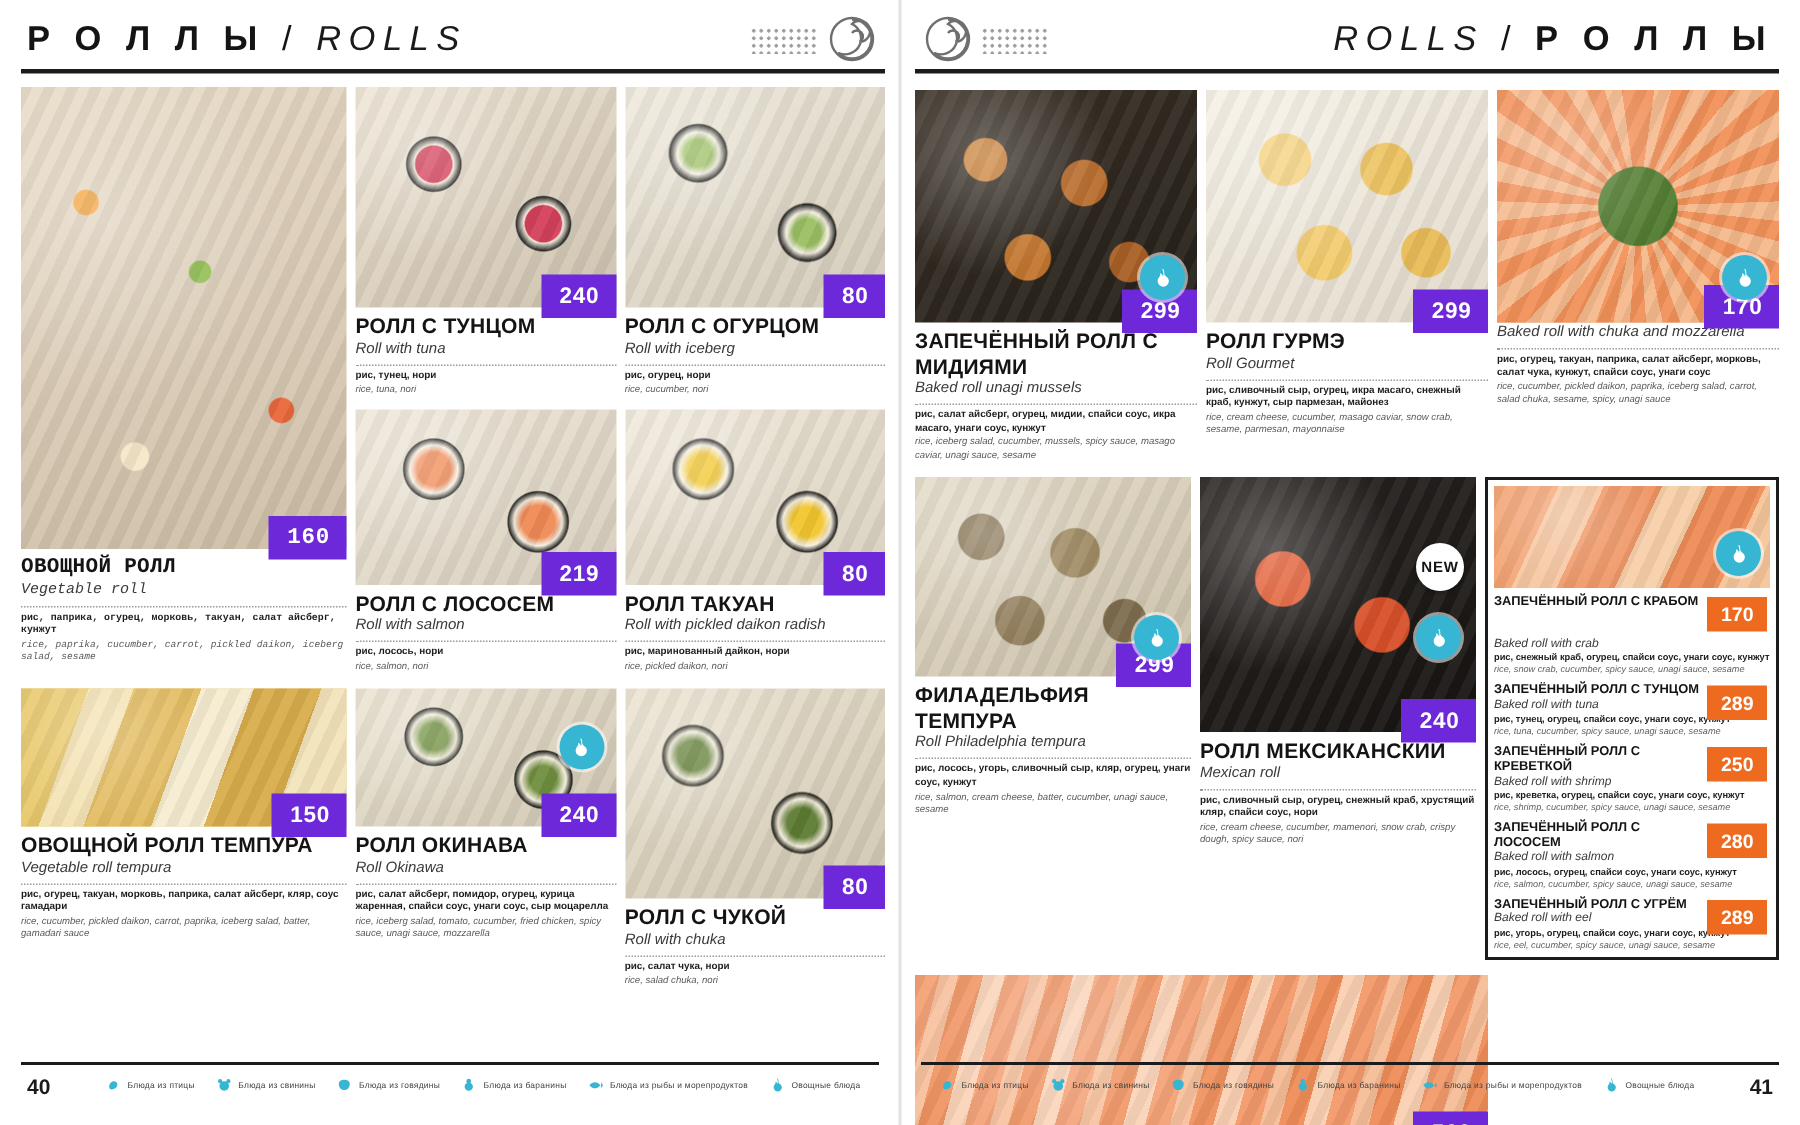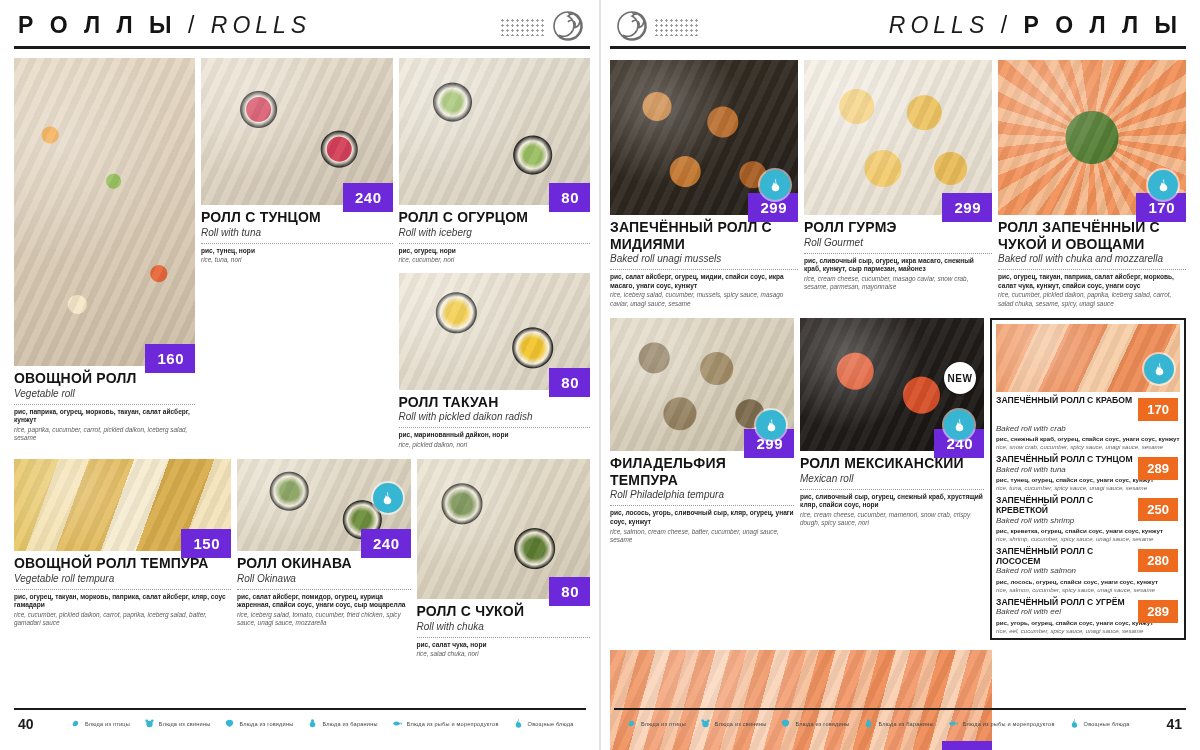--- a/index.html
+++ b/index.html
@@ -204,21 +204,21 @@
               <path d="M16 3a13 13 0 1 1-9.2 22.2A10 10 0 1 0 16 6a7 7 0 1 1 5 11.9A4 4 0 1 0 16 12"></path>
             </g>
           </svg>
       </div>
       <div class="hdr-rule"></div>
     </div>
 
 
     <div class="lcol" style="margin-top:8px;">
 
-      <div style="width:181px;">
+      <div style="width:217px;font-family:Liberation Mono, monospace;">
         <div class="photo f-veg" style="height:308px;"></div>
         <div style="position:relative;">
           <div class="price" style="top:-26px;right:0;bottom:auto;">160</div>
           <div class="name">ОВОЩНОЙ РОЛЛ</div>
           <div class="name-en">Vegetable roll</div>
           <div class="dotline"></div>
           <div class="ing-ru">рис, паприка, огурец, морковь, такуан, салат айсберг, кунжут</div>
           <div class="ing-en">rice, paprika, cucumber, carrot, pickled daikon, iceberg salad, sesame</div>
         </div>
       </div>
@@ -230,20 +230,31 @@
             <div class="photo f-tuna" style="height:147px;"></div>
             <div style="position:relative;">
               <div class="price" style="top:-26px;right:0;bottom:auto;">240</div>
               <div class="name">РОЛЛ С ТУНЦОМ</div>
               <div class="name-en">Roll with tuna</div>
               <div class="dotline"></div>
               <div class="ing-ru">рис, тунец, нори</div>
               <div class="ing-en">rice, tuna, nori</div>
             </div>
           </div>
+          <div style="margin-top:8px;">
+            <div class="photo f-salmon" style="height:117px;"></div>
+            <div style="position:relative;">
+              <div class="price" style="top:-26px;right:0;bottom:auto;">219</div>
+              <div class="name">РОЛЛ С ЛОСОСЕМ</div>
+              <div class="name-en">Roll with salmon</div>
+              <div class="dotline"></div>
+              <div class="ing-ru">рис, лосось, нори</div>
+              <div class="ing-en">rice, salmon, nori</div>
+            </div>
+          </div>
         </div>
 
         <div style="flex:1; display:flex; flex-direction:column;">
           <div>
             <div class="photo f-cuc" style="height:147px;"></div>
             <div style="position:relative;">
               <div class="price" style="top:-26px;right:0;bottom:auto;">80</div>
               <div class="name">РОЛЛ С ОГУРЦОМ</div>
               <div class="name-en">Roll with iceberg</div>
               <div class="dotline"></div>
@@ -425,21 +436,20 @@
       <div style="flex:1;">
         <div class="photo f-chukaveg" style="height:155px; position:relative;">
           <div class="badge" style="right:8px; top:110px;">
             <svg viewBox="0 0 24 24">
                 <path d="M12 2c2 3.2.4 4.8 1.6 6.6C15 10.7 18 11.6 18 15a6 6 0 1 1-12 0c0-2.4 1.4-3.6 2.3-5.1.7-1.2.6-2.3.2-3.2 2 .6 3 2.2 3.2 3.6.8-1.6.6-4-.7-8.3z" fill="#fff"></path>
               </svg>
           </div>
         </div>
         <div style="position:relative;">
           <div class="price" style="top:-26px;right:0;bottom:auto;">170</div>
-          <div class="name">РОЛЛ ЗАПЕЧЁННЫЙ С ЧУКОЙ И ОВОЩАМИ</div>
           <div class="name-en">Baked roll with chuka and mozzarella</div>
           <div class="dotline"></div>
           <div class="ing-ru">рис, огурец, такуан, паприка, салат айсберг, морковь, салат чука, кунжут, спайси соус, унаги соус</div>
           <div class="ing-en">rice, cucumber, pickled daikon, paprika, iceberg salad, carrot, salad chuka, sesame, spicy, unagi sauce</div>
         </div>
       </div>
     </div>
 
     <div class="rgrid" style="margin-top:10px;">
       <div style="flex:1;">
@@ -454,21 +464,21 @@
           <div class="price" style="top:-26px;right:0;bottom:auto;">299</div>
           <div class="name">ФИЛАДЕЛЬФИЯ ТЕМПУРА</div>
           <div class="name-en">Roll Philadelphia tempura</div>
           <div class="dotline"></div>
           <div class="ing-ru">рис, лосось, угорь, сливочный сыр, кляр, огурец, унаги соус, кунжут</div>
           <div class="ing-en">rice, salmon, cream cheese, batter, cucumber, unagi sauce, sesame</div>
         </div>
       </div>
 
       <div style="flex:1;">
-        <div class="photo f-mex" style="height:133px; position:relative;">
+        <div class="photo f-mex" style="height:170px; position:relative;">
           <div class="badge new" style="right:8px; top:44px;">NEW</div>
           <div class="badge" style="right:10px; top:92px;">
             <svg viewBox="0 0 24 24">
                 <path d="M12 2c2 3.2.4 4.8 1.6 6.6C15 10.7 18 11.6 18 15a6 6 0 1 1-12 0c0-2.4 1.4-3.6 2.3-5.1.7-1.2.6-2.3.2-3.2 2 .6 3 2.2 3.2 3.6.8-1.6.6-4-.7-8.3z" fill="#fff"></path>
               </svg>
           </div>
         </div>
         <div style="position:relative;">
           <div class="price" style="top:-26px;right:0;bottom:auto;">240</div>
           <div class="name">РОЛЛ МЕКСИКАНСКИЙ</div>

